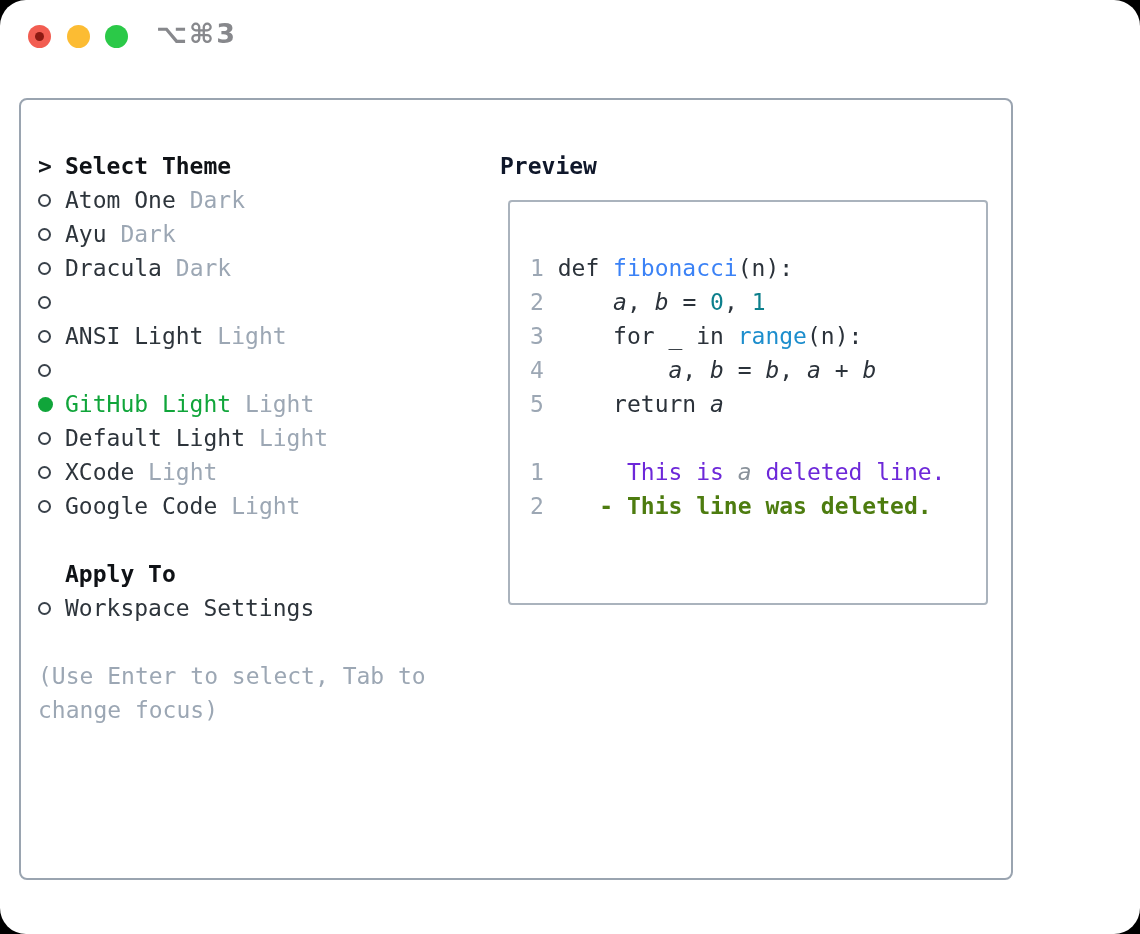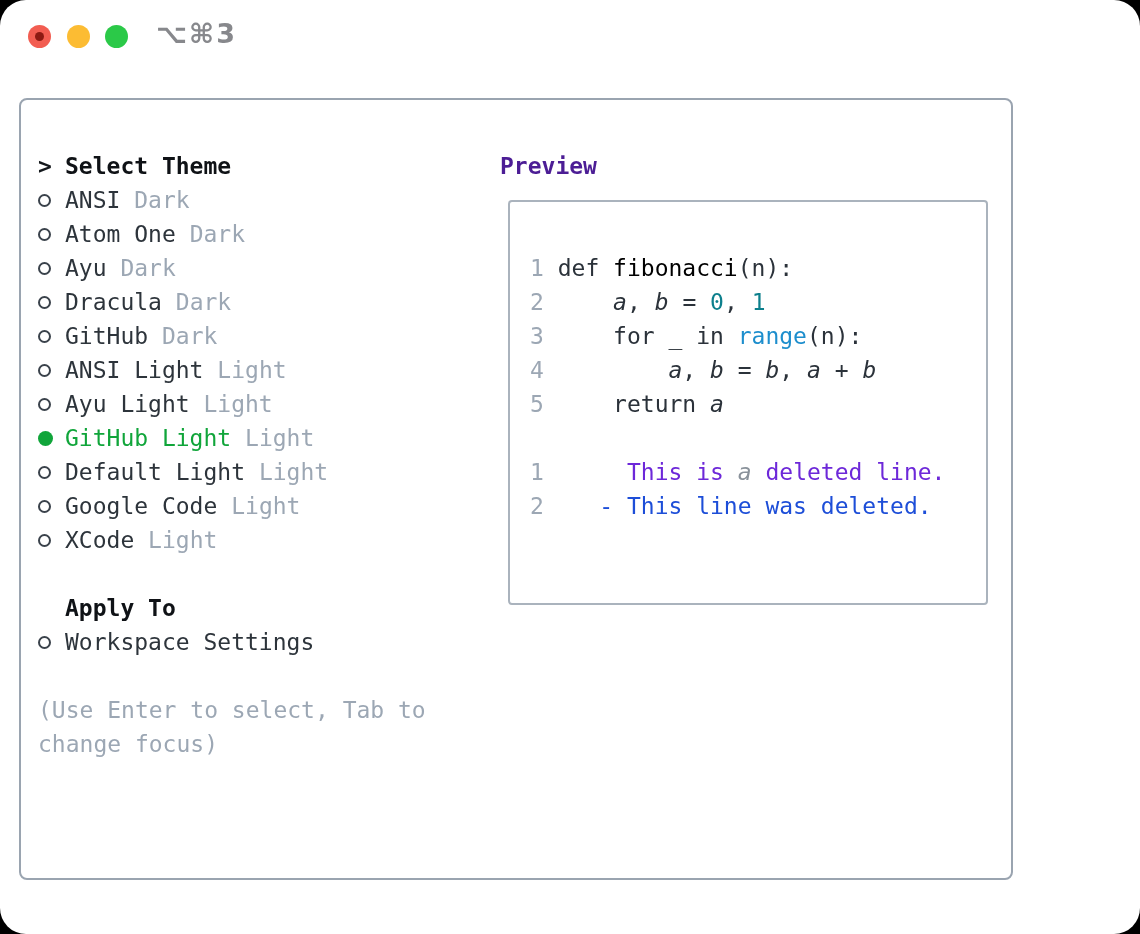--- a/index.html
+++ b/index.html
@@ -32,65 +32,64 @@
   .ring{width:13px;height:13px;border:2px solid #3a424b;border-radius:50%;box-sizing:border-box;}
   .dot{width:15px;height:15px;border-radius:50%;background:#10a53a;}
   .hdr{font-weight:700;color:#0f1216;}
   .name{color:#2d343b;}
   .variant{color:#9ca7b4;}
   .sel .name{color:#10a53a;}
   .hint-row{height:34px;line-height:34px;color:#9ca7b4;white-space:pre;}
 
   
   .preview-title{position:absolute;left:500px;top:149px;height:34px;line-height:34px;
-                 font-size:23px;font-weight:700;color:#4c1d95;}
+                 font-size:23px;font-weight:700;color:#0f172a;}
   .preview-box{position:absolute;left:508px;top:200px;width:476px;height:401px;
                border:2px solid #aab3bd;border-radius:4px;background:#fff;}
   .code{position:absolute;left:530px;top:251px;font-size:23px;line-height:34px;}
   .cl{height:34px;white-space:pre;}
   .seg{white-space:pre;}
   .ln{color:#9ca7b4;}
   .code-t{color:#2b323a;margin-top:41px;}
   .var{color:#2b323a;font-style:italic;}
-  .fn{color:#000000;}
+  .fn{color:#3b82f6;}
   .num{color:#0c7f8c;}
   .call{color:#1d8ecd;}
   .ctx{color:#6d28d9;margin-top:47px;}
   .ctxv{color:#8a929b;font-style:italic;}
-  .del{color:#1d4ed8;}
+  .del{color:#4d7c0f;font-weight:bold;}
   .add{color:#0cb324;}
 </style>
 </head>
 <body>
 
 <div class="window">
 
   <span class="traffic t-close"></span>
   <span class="traffic t-min"></span>
   <span class="traffic t-zoom"></span>
   <div class="win-title">⌥⌘3</div>
 
   <div class="panel"></div>
 
   <div class="left-col">
     <div class="row">
       <span class="marker"><span class="prompt">&gt;</span></span><span class="hdr">Select Theme</span>
     </div>
     <div>
-        <div class="row"><span class="marker"><span class="ring"></span></span><span><span class="name">ANSI</span> <span class="variant">Dark</span></span></div>
         <div class="row"><span class="marker"><span class="ring"></span></span><span><span class="name">Atom One</span> <span class="variant">Dark</span></span></div>
         <div class="row"><span class="marker"><span class="ring"></span></span><span><span class="name">Ayu</span> <span class="variant">Dark</span></span></div>
         <div class="row"><span class="marker"><span class="ring"></span></span><span><span class="name">Dracula</span> <span class="variant">Dark</span></span></div>
-        <div class="row"><span class="marker"><span class="ring"></span></span><span><span class="name">GitHub</span> <span class="variant">Dark</span></span></div>
+        <div class="row"><span class="marker"><span class="ring"></span></span></div>
         <div class="row"><span class="marker"><span class="ring"></span></span><span><span class="name">ANSI Light</span> <span class="variant">Light</span></span></div>
-        <div class="row"><span class="marker"><span class="ring"></span></span><span><span class="name">Ayu Light</span> <span class="variant">Light</span></span></div>
+        <div class="row"><span class="marker"><span class="ring"></span></span></div>
         <div class="row sel"><span class="marker"><span class="dot"></span></span><span><span class="name">GitHub Light</span> <span class="variant">Light</span></span></div>
         <div class="row"><span class="marker"><span class="ring"></span></span><span><span class="name">Default Light</span> <span class="variant">Light</span></span></div>
+        <div class="row"><span class="marker"><span class="ring"></span></span><span><span class="name">XCode</span> <span class="variant">Light</span></span></div>
         <div class="row"><span class="marker"><span class="ring"></span></span><span><span class="name">Google Code</span> <span class="variant">Light</span></span></div>
-        <div class="row"><span class="marker"><span class="ring"></span></span><span><span class="name">XCode</span> <span class="variant">Light</span></span></div>
       </div>
     <div class="row"></div>
     <div class="row">
       <span class="marker"></span><span class="hdr">Apply To</span>
     </div>
     <div>
         <div class="row"><span class="marker"><span class="ring"></span></span><span><span class="name">Workspace Settings</span></span></div>
       </div>
     <div class="row"></div>
     <div>

